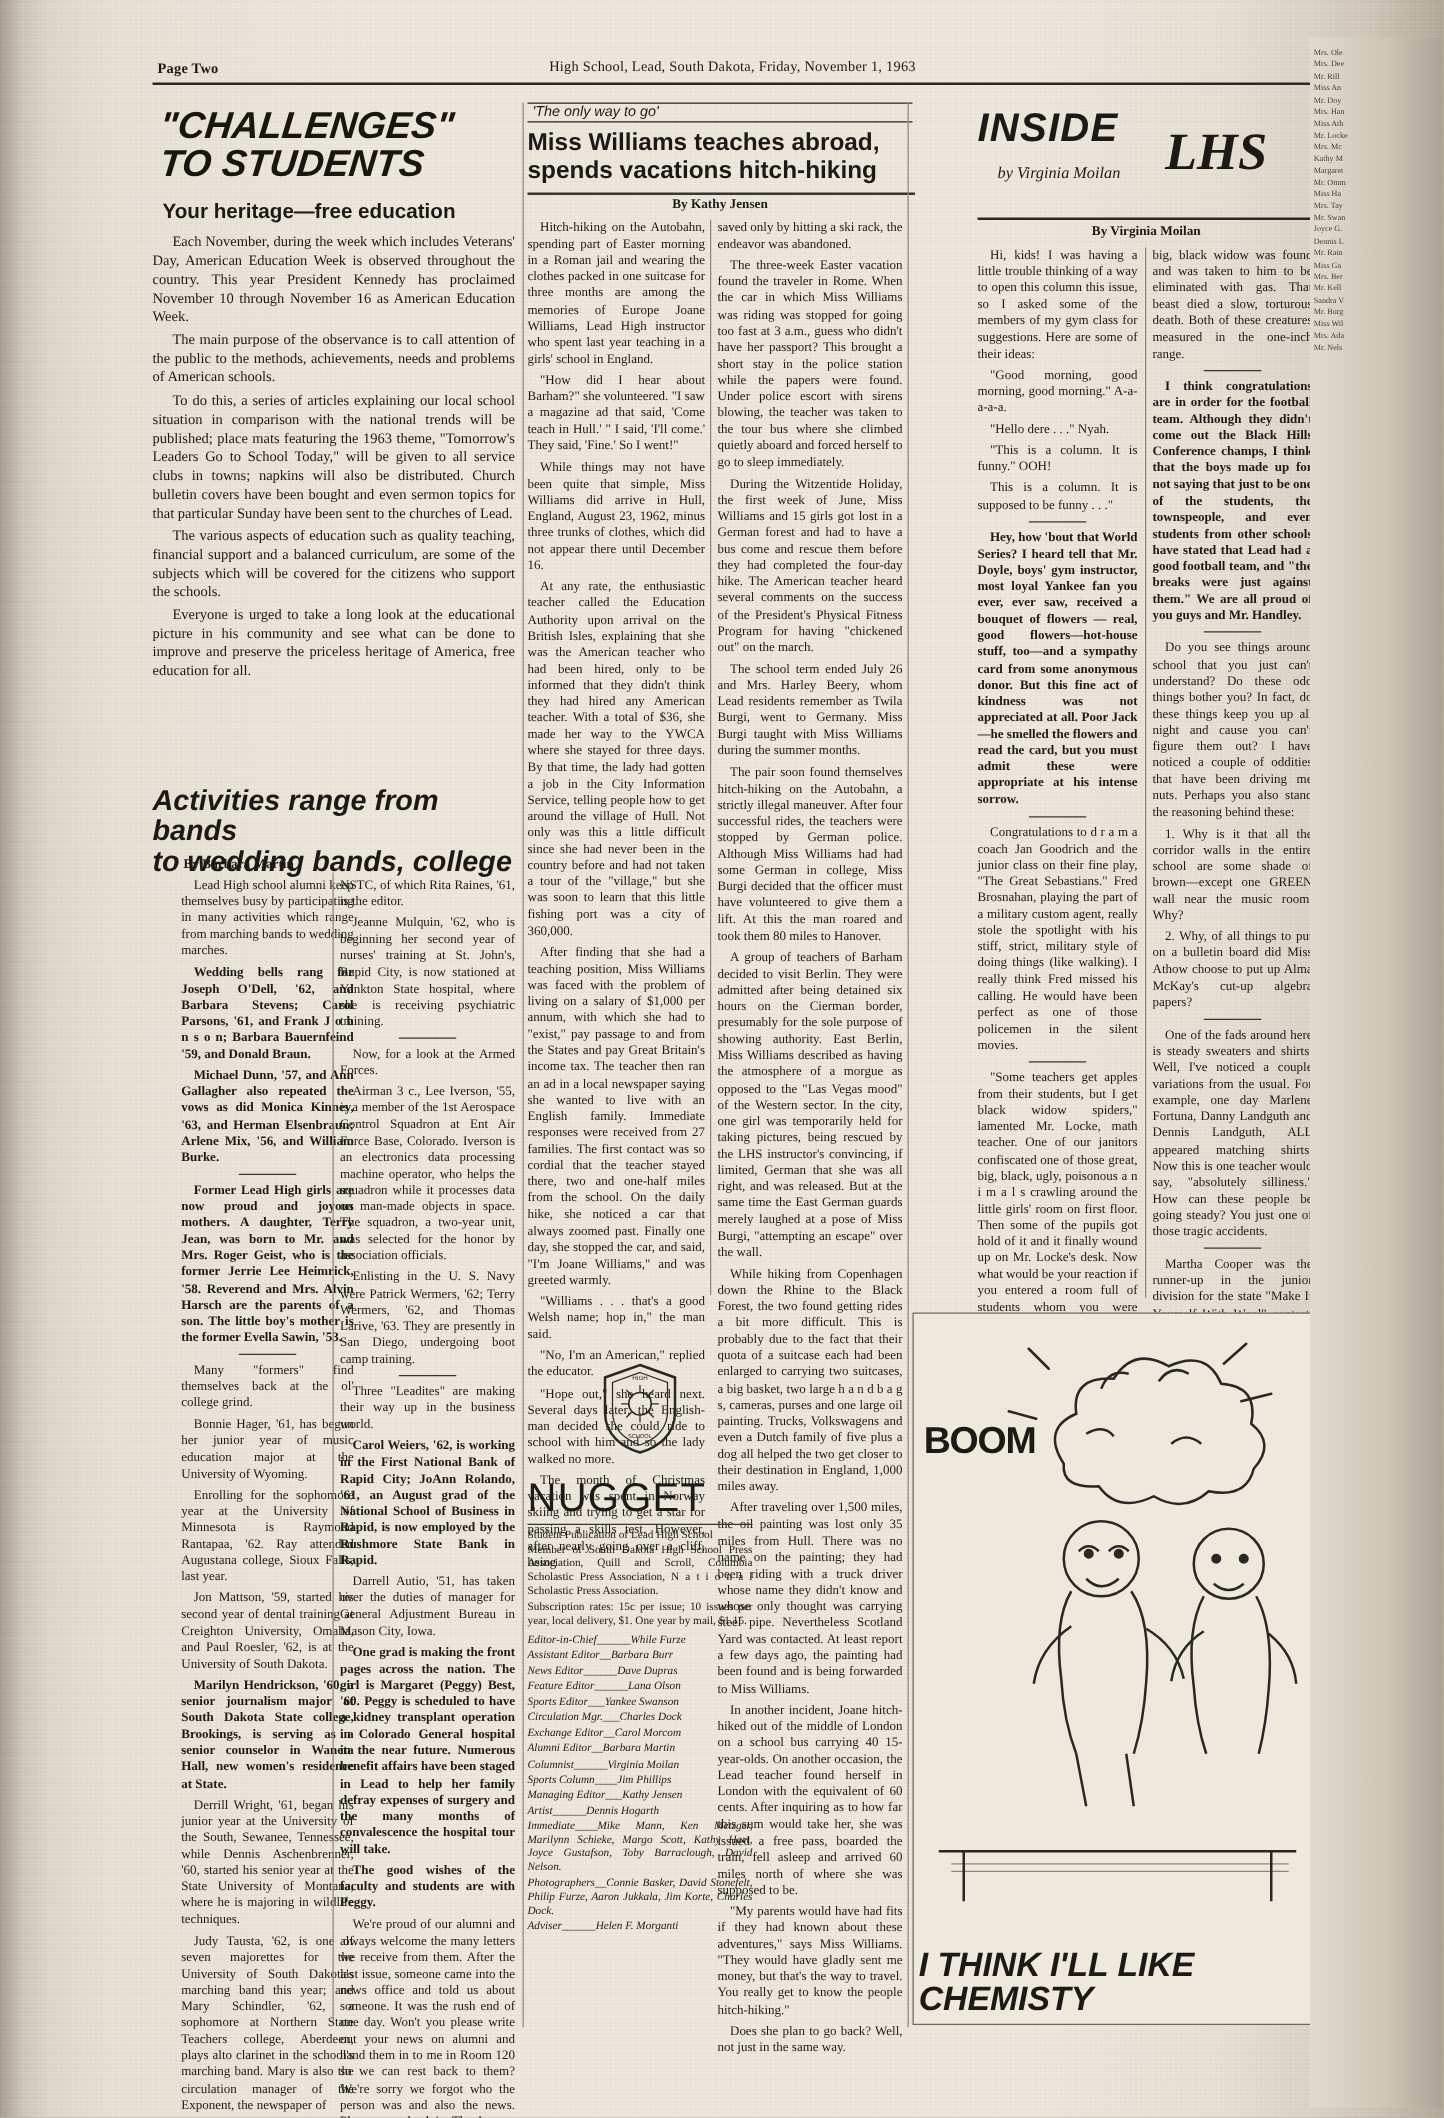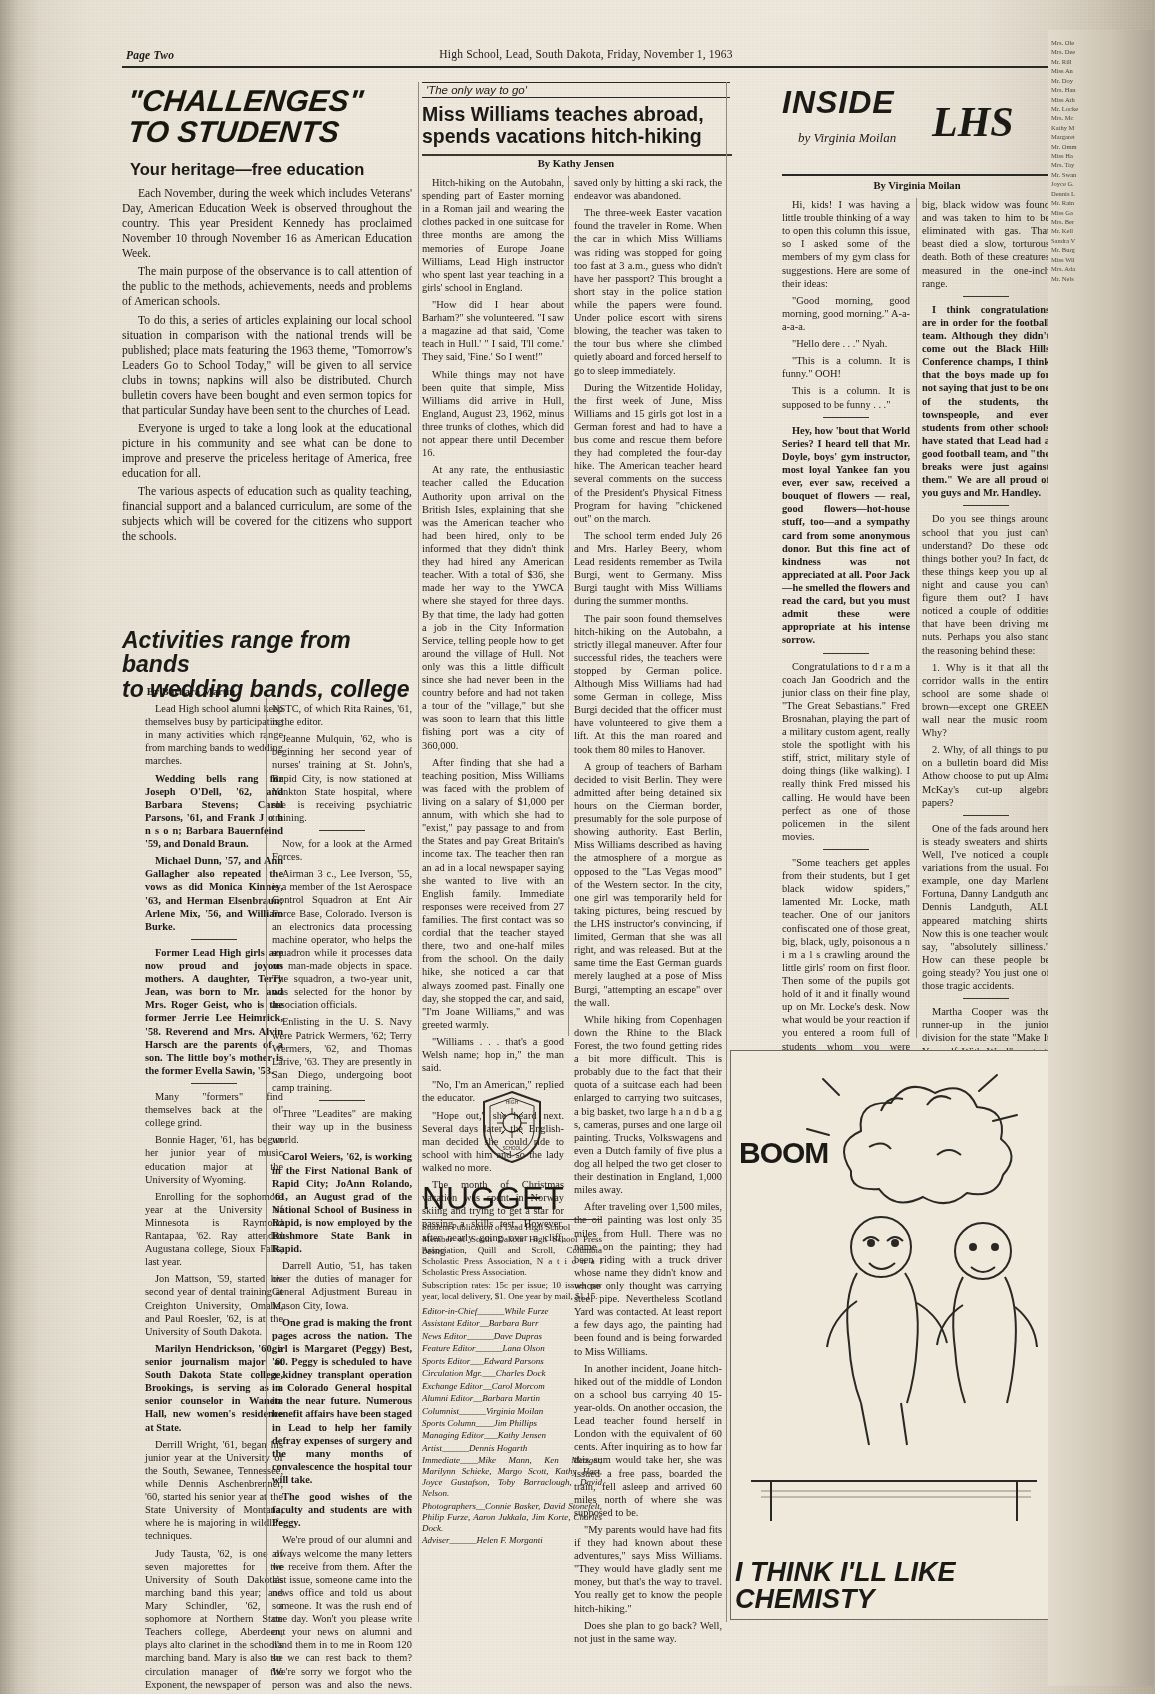--- a/index.html
+++ b/index.html
@@ -22,21 +22,21 @@
     pointer-events:none;
   }
   .sheet{
     position:absolute;left:122px;top:30px;width:930px;height:1640px;
     color:#1b1a17;
   }
   .hdrline{
     position:absolute;left:0;top:18px;width:928px;
     font-size:11.5px;letter-spacing:.2px;
   }
-  .hdrline .pg{position:absolute;left:4px;top:1px;font-weight:bold;font-style:italic;}
+  .hdrline .pg{position:absolute;left:4px;top:1px;font-weight:bold;}
   .hdrline .ctr{position:absolute;left:0;right:0;text-align:center;top:0;}
   .rule{position:absolute;left:0;top:36px;width:928px;height:2px;background:#2a2824;}
 
   
   .col{position:absolute;}
   .c1{left:0;width:290px;}
   .vrule{position:absolute;width:1px;background:#8e877a;}
 
   h1.chal{
     font-family:"Liberation Sans", sans-serif;
@@ -164,22 +164,22 @@
     <div class="chalbox">
       <h1 class="chal">"CHALLENGES"</h1>
       <h1 class="chal chal-l2">TO STUDENTS</h1>
     </div>
     <div class="sub1">Your heritage—free education</div>
 
     <div class="col c1 body" style="top:156px;">
       <p>Each November, during the week which includes Veterans' Day, American Education Week is observed throughout the country. This year President Kennedy has proclaimed November 10 through November 16 as American Education Week.</p>
       <p>The main purpose of the observance is to call attention of the public to the methods, achievements, needs and problems of American schools.</p>
       <p>To do this, a series of articles explaining our local school situation in comparison with the national trends will be published; place mats featuring the 1963 theme, "Tomorrow's Leaders Go to School Today," will be given to all service clubs in towns; napkins will also be distributed. Church bulletin covers have been bought and even sermon topics for that particular Sunday have been sent to the churches of Lead.</p>
+      <p>The various aspects of education such as quality teaching, financial support and a balanced curriculum, are some of the subjects which will be covered for the citizens who support the schools.</p>
       <p>Everyone is urged to take a long look at the educational picture in his community and see what can be done to improve and preserve the priceless heritage of America, free education for all.</p>
-      <p>The various aspects of education such as quality teaching, financial support and a balanced curriculum, are some of the subjects which will be covered for the citizens who support the schools.</p>
     </div>
 
     <div class="acth">
       <div>Activities range from bands</div>
       <div>to wedding bands, college</div>
     </div>
     <div style="position:absolute;left:0;top:652px;width:138px;">
       <div class="byline">By Barbara Martin</div>
     </div>
 
@@ -315,21 +315,21 @@
       <div class="staff">
         <div>Student Publication of Lead High School</div>
         <div>Member of South Dakota High School Press Association, Quill and Scroll, Columbia Scholastic Press Association, N a t i o n a l Scholastic Press Association.</div>
         <div>Subscription rates: 15c per issue; 10 issues per year, local delivery, $1.  One year by mail, $1.15.</div>
       </div>
       <div class="staff" style="margin-top:4px;">
         <div><span class="it">Editor-in-Chief</span>______<span class="it">While Furze</span></div>
         <div><span class="it">Assistant Editor</span>__<span class="it">Barbara Burr</span></div>
         <div><span class="it">News Editor</span>______<span class="it">Dave Dupras</span></div>
         <div><span class="it">Feature Editor</span>______<span class="it">Lana Olson</span></div>
-        <div><span class="it">Sports Editor</span>___<span class="it">Edward Parsons</span></div>
+        <div><span class="it">Sports Editor</span>___<span class="it">Yankee Swanson</span></div>
         <div><span class="it">Circulation Mgr.</span>___<span class="it">Charles Dock</span></div>
         <div><span class="it">Exchange Editor</span>__<span class="it">Carol Morcom</span></div>
         <div><span class="it">Alumni Editor</span>__<span class="it">Barbara Martin</span></div>
         <div><span class="it">Columnist</span>______<span class="it">Virginia Moilan</span></div>
         <div><span class="it">Sports Column</span>____<span class="it">Jim Phillips</span></div>
         <div><span class="it">Managing Editor</span>___<span class="it">Kathy Jensen</span></div>
         <div><span class="it">Artist</span>______<span class="it">Dennis Hogarth</span></div>
         <div><span class="it">Immediate</span>____<span class="it">Mike Mann, Ken Metzger, Marilynn Schieke, Margo Scott, Kathy Hart, Joyce Gustafson, Toby Barraclough, David Nelson.</span></div>
         <div><span class="it">Photographers</span>__<span class="it">Connie Basker, David Stonefelt, Philip Furze, Aaron Jukkala, Jim Korte, Charles Dock.</span></div>
         <div><span class="it">Adviser</span>______<span class="it">Helen F. Morganti</span></div>

